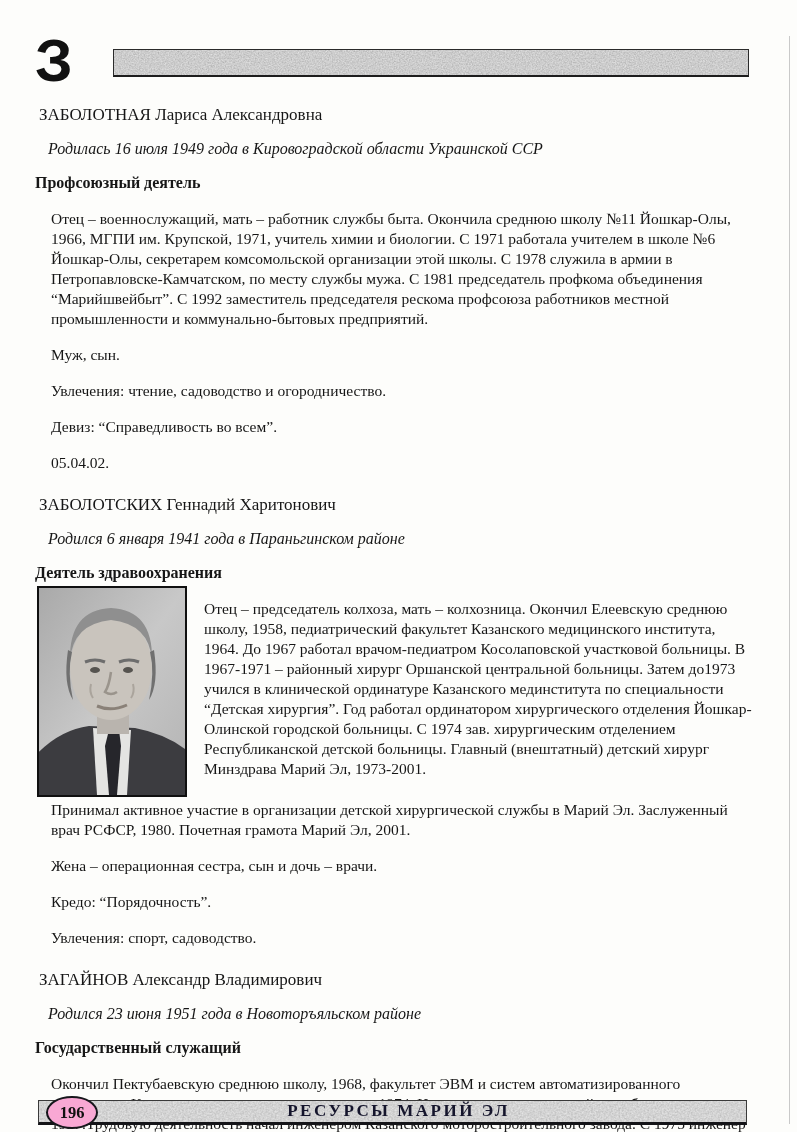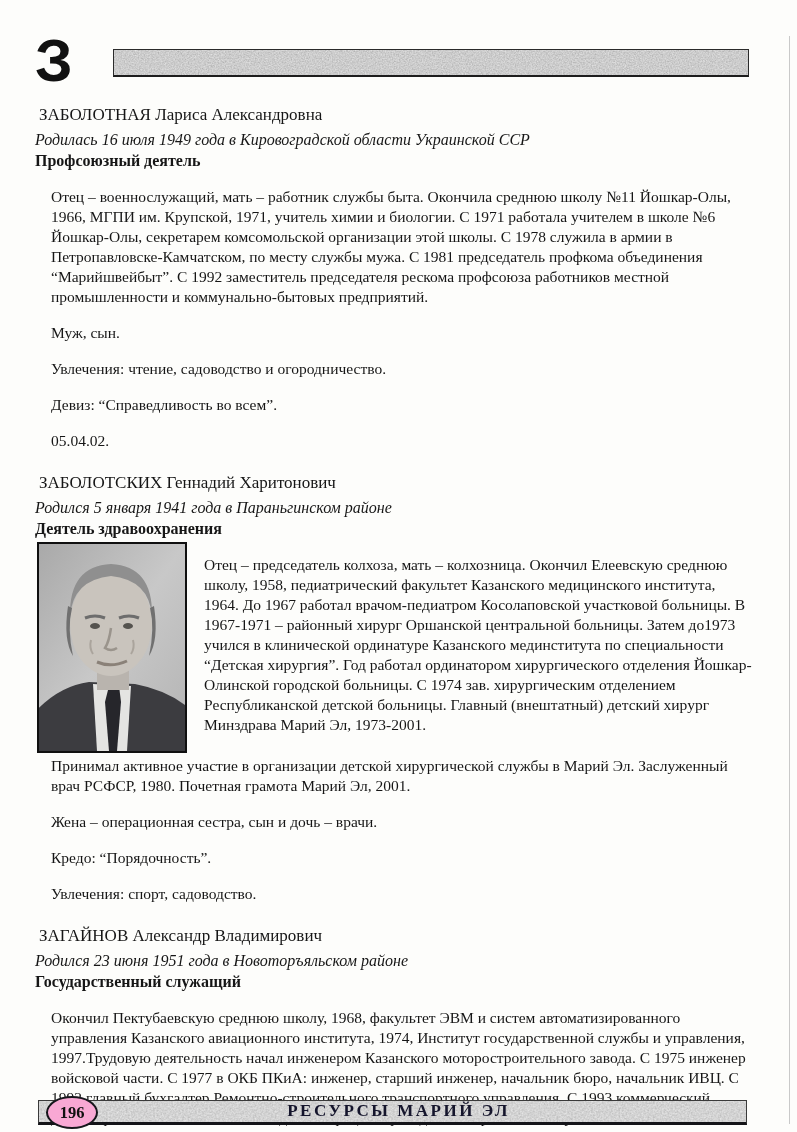--- a/index.html
+++ b/index.html
@@ -29,21 +29,21 @@
     width:634px; height:25px;
     border:1px solid #2b2b2b;
     border-bottom:2px solid #1d1d1d;
     position:relative; overflow:hidden;
   }
   .noise-svg { position:absolute; left:0; top:0; width:100%; height:100%; display:block; }
   
   .entry { margin-top:21px; }
   .entry.first { margin-top:0; }
   .entry-name { font-size:17px; font-weight:normal; margin:4px; line-height:21px; }
-  .born { font-size:16px; font-style:italic; margin:0; line-height:21px; }
+  .born { font-size:16px; font-style:italic; margin:13px; line-height:21px; }
   .role { font-size:16px; font-weight:bold; margin:0; line-height:21px; }
   .body-text, .extra-line { font-size:15.5px; line-height:20px; margin:16px; }
   .extra-line { clear:left; }
   
   .photo {
     float:left;
     width:146px; height:207px;
     border:2px solid #101010;
     margin:3px 17px 3px 2px;
     background:#c6c6c6;
@@ -108,21 +108,21 @@
     <p class="role">Профсоюзный деятель</p>
     <p class="body-text">Отец – военнослужащий, мать – работник службы быта. Окончила среднюю школу №11 Йошкар-Олы, 1966, МГПИ им. Крупской, 1971, учитель химии и биологии. С 1971 работала учителем в школе №6 Йошкар-Олы, секретарем комсомольской организации этой школы. С 1978 служила в армии в Петропавловске-Камчатском, по месту службы мужа. С 1981 председатель профкома объединения “Марийшвейбыт”. С 1992 заместитель председателя рескома профсоюза работников местной промышленности и коммунально-бытовых предприятий.</p>
     <p class="extra-line">Муж, сын.</p>
     <p class="extra-line">Увлечения: чтение, садоводство и огородничество.</p>
     <p class="extra-line">Девиз: “Справедливость во всем”.</p>
     <p class="extra-line">05.04.02.</p>
   </section>
 
   <section class="entry">
     <h2 class="entry-name">ЗАБОЛОТСКИХ Геннадий Харитонович</h2>
-    <p class="born">Родился 5 января 1941 года в Параньгинском районе</p>
+    <p class="born">Родился 6 января 1941 года в Параньгинском районе</p>
     <p class="role">Деятель здравоохранения</p>
 
     <div class="photo">
       <svg viewBox="0 0 146 207" preserveAspectRatio="none">
         <defs>
           <linearGradient id="pbg" x1="0" y1="0" x2="1" y2="1">
             <stop offset="0" stop-color="#a9a9a9"></stop>
             <stop offset="0.5" stop-color="#c8c8c8"></stop>
             <stop offset="1" stop-color="#b3b3b3"></stop>
           </linearGradient>

